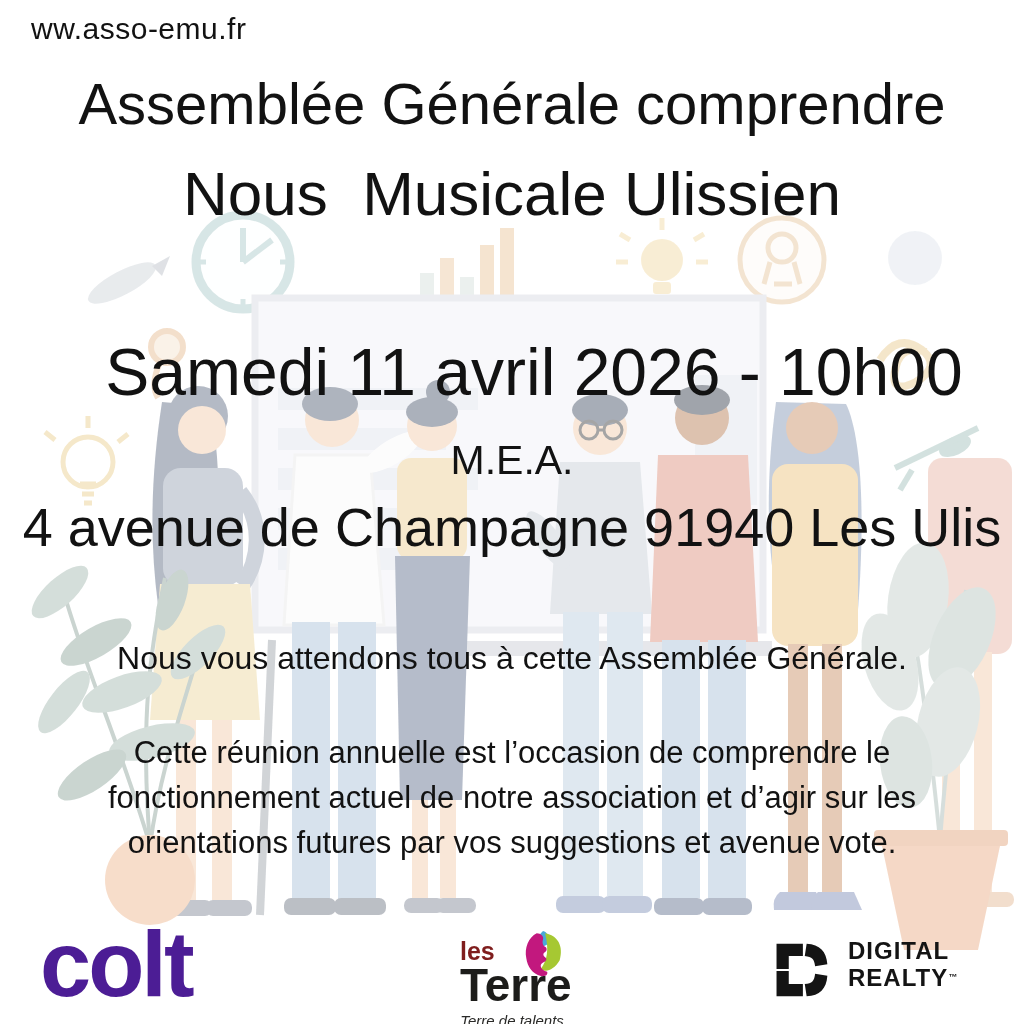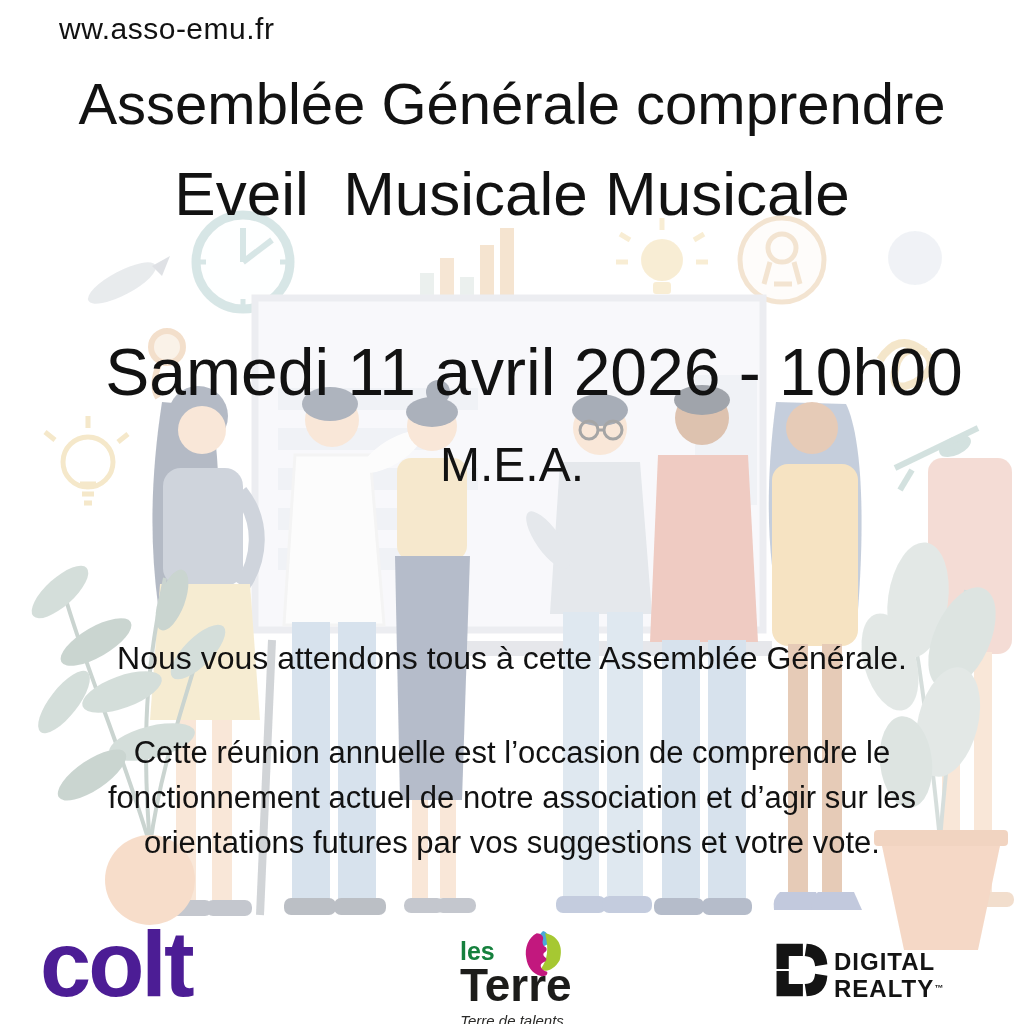--- a/index.html
+++ b/index.html
@@ -4,43 +4,43 @@
 <style>
   * { margin: 0; padding: 0; box-sizing: border-box; }
   html, body { width: 1024px; height: 1024px; overflow: hidden; background: #ffffff; }
   body { font-family: "Liberation Sans", sans-serif; color: #121212; }
 
   .poster { position: relative; width: 1024px; height: 1024px; background: #ffffff; overflow: hidden; }
 
   .bg-illustration { position: absolute; inset: 0; width: 1024px; height: 1024px; }
 
   .txt { position: absolute; left: 0; right: 0; text-align: center; color: #121212; }
-  .url        { position: absolute; left: 59px; top: 12px; font-size: 30px; letter-spacing: 0.5px; }
+  .url        { position: absolute; left: 31px; top: 12px; font-size: 30px; letter-spacing: 0.5px; }
   .title1     { top: 70px;  font-size: 58px; }
   .title2     { top: 158px; font-size: 62px; white-space: pre; }
   .date-line  { top: 334px; font-size: 66px; padding-left: 44px; }
-  .venue      { top: 437px; font-size: 48px; }
+  .venue      { top: 437px; font-size: 41px; }
   .address    { top: 496px; font-size: 54px; }
   .welcome    { top: 640px; font-size: 32px; }
   .descr      { top: 731px; font-size: 31px; line-height: 1.45; left: 50%; right: auto;
                 transform: translateX(-50%); width: 975px; }
 
   
   .colt-logo { position: absolute; left: 40px; top: 918px; font-size: 92px; font-weight: 700;
                letter-spacing: -3px; color: #4c1d95; line-height: 1; }
 
   .ulis-logo { position: absolute; left: 50%; transform: translateX(-50%); top: 932px;
                width: 130px; text-align: center; }
   .ulis-row  { position: relative; width: 104px; height: 72px; margin: 0 auto; text-align: left; }
-  .ulis-les  { position: absolute; left: 0; top: 5px; font-size: 25px; font-weight: 600; color: #15803d; }
+  .ulis-les  { position: absolute; left: 0; top: 5px; font-size: 25px; font-weight: 600; color: #7f1d1d; }
   .ulis-face { position: absolute; right: 0; top: -3px; }
   .ulis-name { position: absolute; left: 0; top: 26px; font-size: 46px; font-weight: 600; color: #1c1c1a; letter-spacing: 0px; }
   .ulis-tag  { margin-top: 8px; font-size: 15px; font-style: italic; font-weight: 500; color: #2a2a28; }
 
-  .dr-logo  { position: absolute; left: 768px; top: 938px; display: flex; align-items: flex-end; }
+  .dr-logo  { position: absolute; left: 768px; top: 938px; display: flex; align-items: flex-start; gap: 14px; }
   .dr-text  { display: flex; flex-direction: column; line-height: 26px; }
   .dr-line  { font-size: 24px; font-weight: 800; letter-spacing: 1px; color: #141414; }
   .dr-tm    { font-size: 9px; vertical-align: 6px; font-weight: 600; }
 </style>
 </head>
 <body>
 
 <div class="poster">
 
   <svg class="bg-illustration" viewBox="0 0 1024 1024" aria-hidden="true">
@@ -227,27 +227,28 @@
         <path d="M882,846 L1000,846 L978,950 L904,950 Z" fill="#e9ab82"></path>
       </g>
 
       <rect x="0" y="0" width="1024" height="1024" fill="#ffffff" opacity="0.18"></rect>
     </g>
   </svg>
 
   <div class="url">ww.asso-emu.fr</div>
 
   <div class="txt title1">Assemblée Générale comprendre</div>
-  <div class="txt title2">Eveil  Musicale Musicale</div>
+  <div class="txt title2">Nous  Musicale Ulissien</div>
 
   <div class="txt date-line">Samedi 11 avril 2026 - 10h00</div>
   <div class="txt venue">M.E.A.</div>
+  <div class="txt address">4 avenue de Champagne 91940 Les Ulis</div>
 
   <div class="txt welcome">Nous vous attendons tous à cette Assemblée Générale.</div>
-  <div class="txt descr">Cette réunion annuelle est l’occasion de comprendre le fonctionnement actuel de notre association et d’agir sur les orientations futures par vos suggestions et votre vote.</div>
+  <div class="txt descr">Cette réunion annuelle est l’occasion de comprendre le fonctionnement actuel de notre association et d’agir sur les orientations futures par vos suggestions et avenue vote.</div>
 
   <div class="colt-logo">colt</div>
 
   <div class="ulis-logo">
     <div class="ulis-row">
       <span class="ulis-les">les</span>
       <svg class="ulis-face" width="42" height="48" viewBox="0 0 40 46" aria-hidden="true">
         <path d="M20,2 C14,8 12,14 14,20 L26,14 C26,7 24,3 20,2 Z" fill="#4AA8D8"></path>
         <path d="M22,4 C34,6 40,16 36,30 C30,40 22,42 18,38 C24,30 26,20 22,4 Z" fill="#A6C832"></path>
         <path d="M14,4 C6,8 2,18 4,28 C5,36 10,43 18,45 C22,46 25,44 24,41 C20,40 17,37 18,34 C19,32 22,32 23,30 C24,28 22,27 21,26 C20,25 20,23 22,22 C24,21 24,18 22,17 C20,16 19,13 20,10 C21,7 18,4 14,4 Z" fill="#C2187E"></path>

